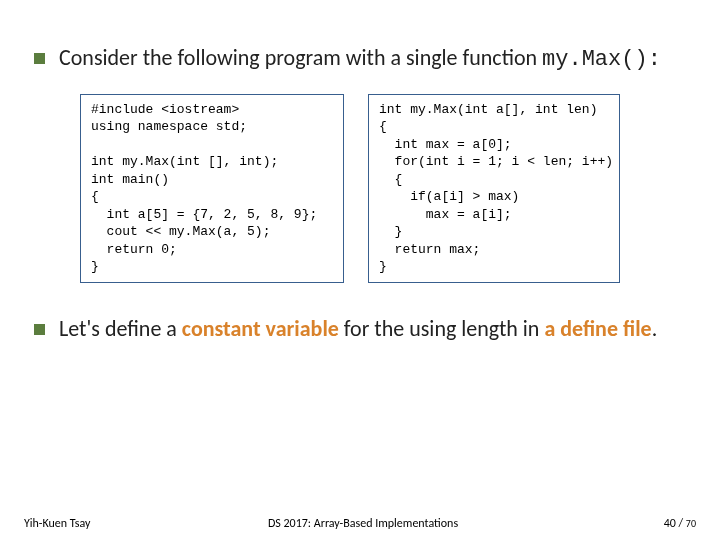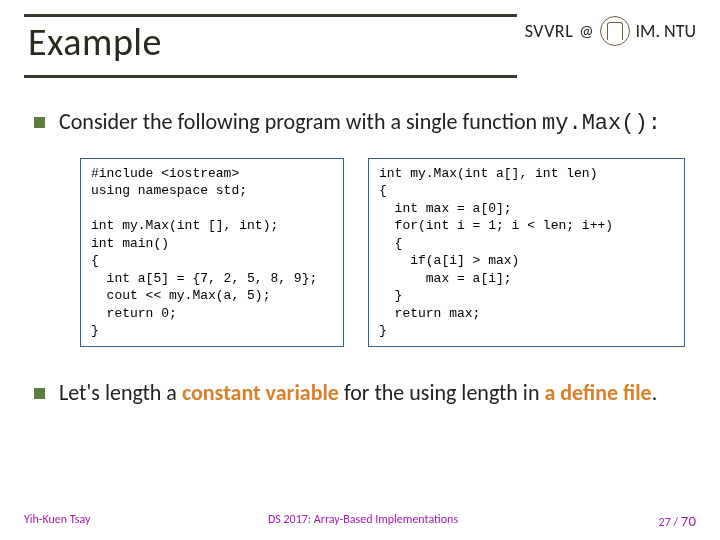--- a/index.html
+++ b/index.html
@@ -15,44 +15,31 @@
   .logo-inner { width: 16px; height: 18px; border: 1.5px solid #70603d; border-bottom: none; border-radius: 3px 3px 0 0; }
   .ntu-txt { font-size: 18px; color: #222; }
   .content { padding: 30px 6px 0 10px; }
   .bullet { display: flex; align-items: flex-start; gap: 14px; margin-bottom: 12px; }
   .sq { width: 11px; height: 11px; background: #5b7d3e; margin-top: 9px; flex: none; }
   .btxt { font-size: 22px; color: #222; line-height: 1.25; }
   .mono { font-family: "Courier New", monospace; }
   .codes { display: flex; gap: 24px; padding: 8px 0 8px 46px; margin-bottom: 24px; }
   .codebox { border: 1.5px solid #385e8e; padding: 6px 10px 6px 10px; font-family: "Courier New", monospace; font-size: 13px; line-height: 1.35; white-space: pre; color: #000; }
   .cb1 { width: 264px; }
-  .cb2 { width: 317px; }
+  .cb2 { width: 252px; }
   .orange { color: #d9822b; font-weight: 700; }
-  .footer { position: absolute; bottom: 10px; left: 24px; right: 24px; display: flex; justify-content: space-between; font-size: 12px; color: #a21caf; }
+  .footer { position: absolute; bottom: 10px; left: 24px; right: 24px; display: flex; justify-content: space-between; font-size: 12px; color: #000000; }
   .footer .mid { position: absolute; left: 50%; transform: translateX(-50%); padding-left: 6px; }
-  .footer .pg .tot { font-size: 15px; }
+  .footer .pg .tot { font-size: 10px; }
 </style>
 </head>
 <body>
 
 <div class="slide">
 
-  <div class="header-bar">
-    <div class="title-wrap">
-      <div class="title">Example</div>
-    </div>
-    <div class="right-head">
-      <span class="svvrl">SVVRL</span>
-      <span class="at">@</span>
-      <span class="logo">
-          <span class="logo-inner"></span>
-        </span>
-      <span class="ntu-txt">IM. NTU</span>
-    </div>
-  </div>
 
   <div class="content">
 
     <div class="bullet">
       <div class="sq"></div>
       <div class="btxt">
         <span>Consider the following program with a single function </span><span class="mono">my.Max():</span>
       </div>
     </div>
 
@@ -75,27 +62,27 @@
     if(a[i] &gt; max)
       max = a[i];
   }
   return max;
 }</div>
     </div>
 
     <div class="bullet">
       <div class="sq"></div>
       <div class="btxt">
-        <span>Let's length a </span><span class="orange">constant variable</span><span> for the using length in </span><span class="orange">a define file</span><span>.</span>
+        <span>Let's define a </span><span class="orange">constant variable</span><span> for the using length in </span><span class="orange">a define file</span><span>.</span>
       </div>
     </div>
 
   </div>
 
   <div class="footer">
     <span>Yih-Kuen Tsay</span>
     <span class="mid">DS 2017: Array-Based Implementations</span>
     <span class="pg">
-      <span>27</span><span> / </span><span class="tot">70</span>
+      <span>40</span><span> / </span><span class="tot">70</span>
     </span>
   </div>
 
 </div>
 
 </body></html>

